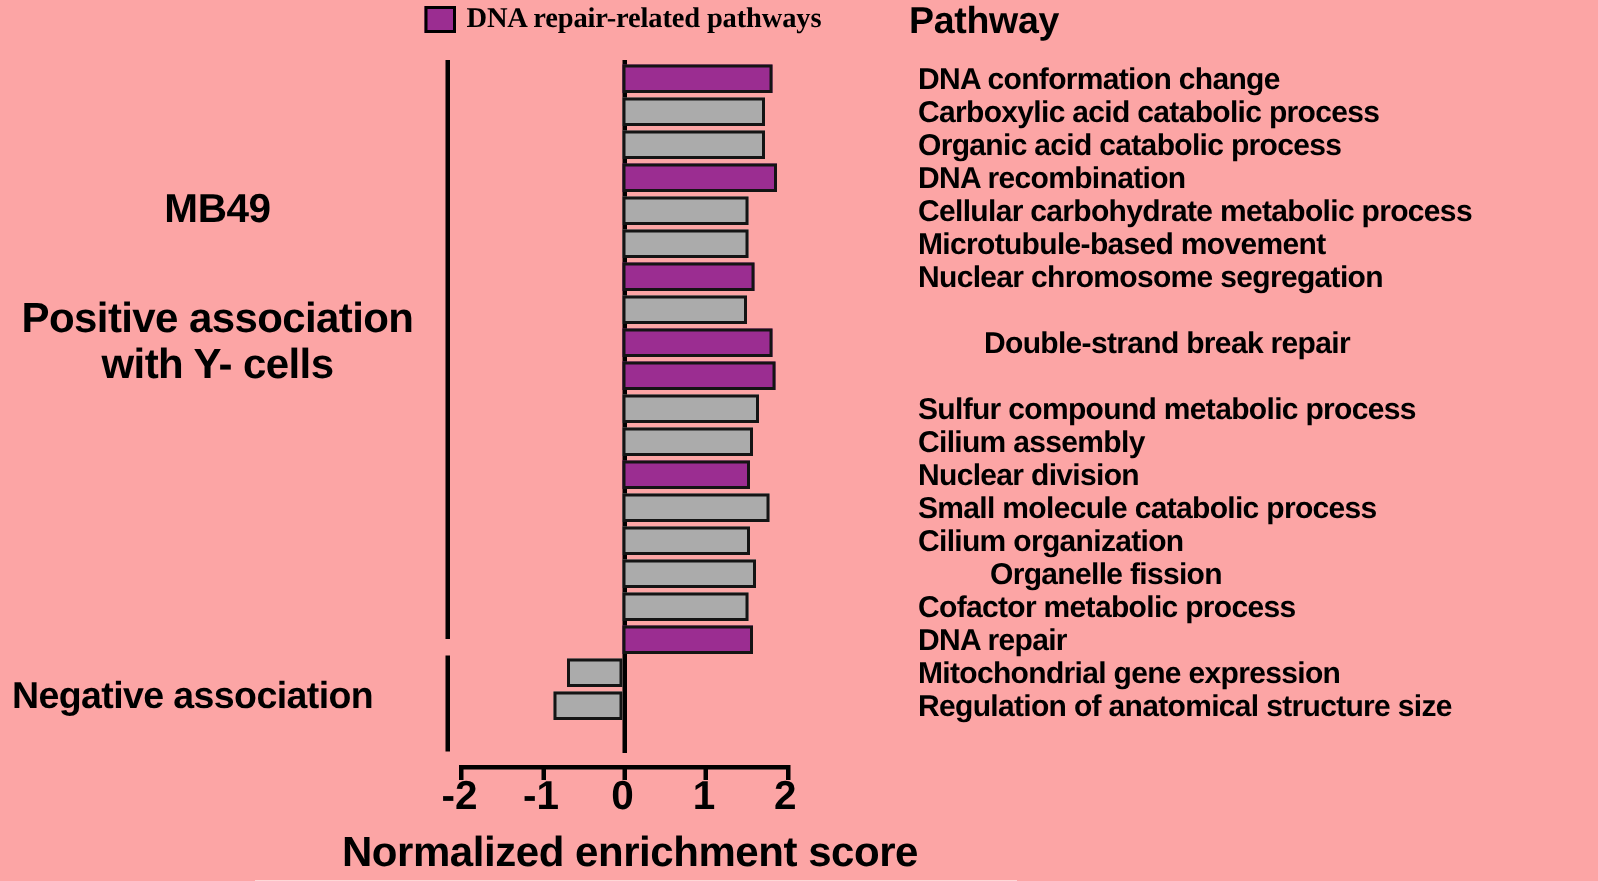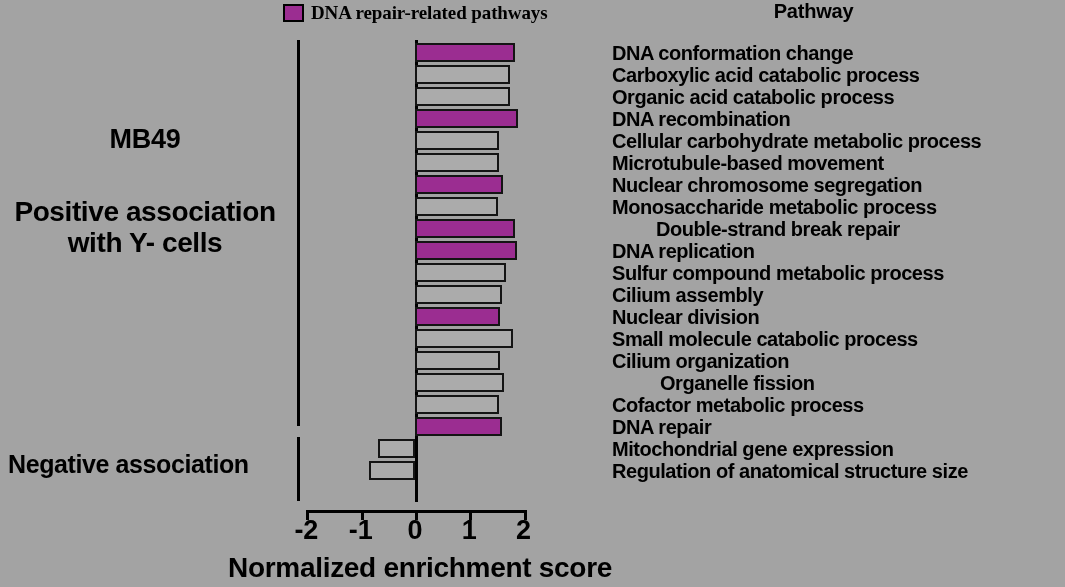--- a/index.html
+++ b/index.html
@@ -9,21 +9,21 @@
     background: #ffffff;
   }
   body {
     font-family: "Liberation Sans", sans-serif;
     -webkit-font-smoothing: antialiased;
   }
   #figure {
     position: relative;
     width: 1065px;
     height: 587px;
-    background: #a3a3a3;
+    background: #fca5a5;
     overflow: hidden;
   }
 
   
   #legend {
     position: absolute;
     left: 283px;
     top: 0px;
     height: 26px;
     display: flex;
@@ -42,25 +42,24 @@
     font-size: 19px;
     font-weight: bold;
     color: #000000;
     white-space: nowrap;
     letter-spacing: -0.1px;
   }
 
   
   #pathway-header {
     position: absolute;
-    left: 586px;
+    left: 606px;
     top: 0px;
     width: 455px;
-    text-align: center;
-    font-size: 20px;
+    font-size: 25px;
     font-weight: bold;
     color: #000000;
     letter-spacing: -0.2px;
   }
 
   
   .group-label {
     position: absolute;
     font-weight: bold;
     color: #000000;
@@ -311,23 +310,21 @@
   <div id="xaxis-title">Normalized enrichment score</div>
 
   <div id="pathway-list">
       <div class="pathway-item" style="top: 2px;">DNA conformation change</div>
       <div class="pathway-item" style="top: 24px;">Carboxylic acid catabolic process</div>
       <div class="pathway-item" style="top: 46px;">Organic acid catabolic process</div>
       <div class="pathway-item" style="top: 68px;">DNA recombination</div>
       <div class="pathway-item" style="top: 90px;">Cellular carbohydrate metabolic process</div>
       <div class="pathway-item" style="top: 112px;">Microtubule-based movement</div>
       <div class="pathway-item" style="top: 134px;">Nuclear chromosome segregation</div>
-      <div class="pathway-item" style="top: 156px;">Monosaccharide metabolic process</div>
       <div class="pathway-item" style="top: 178px; margin-left: 44px;">Double-strand break repair</div>
-      <div class="pathway-item" style="top: 200px;">DNA replication</div>
       <div class="pathway-item" style="top: 222px;">Sulfur compound metabolic process</div>
       <div class="pathway-item" style="top: 244px;">Cilium assembly</div>
       <div class="pathway-item" style="top: 266px;">Nuclear division</div>
       <div class="pathway-item" style="top: 288px;">Small molecule catabolic process</div>
       <div class="pathway-item" style="top: 310px;">Cilium organization</div>
       <div class="pathway-item" style="top: 332px; margin-left: 48px;">Organelle fission</div>
       <div class="pathway-item" style="top: 354px;">Cofactor metabolic process</div>
       <div class="pathway-item" style="top: 376px;">DNA repair</div>
       <div class="pathway-item" style="top: 398px;">Mitochondrial gene expression</div>
       <div class="pathway-item" style="top: 420px;">Regulation of anatomical structure size</div>

